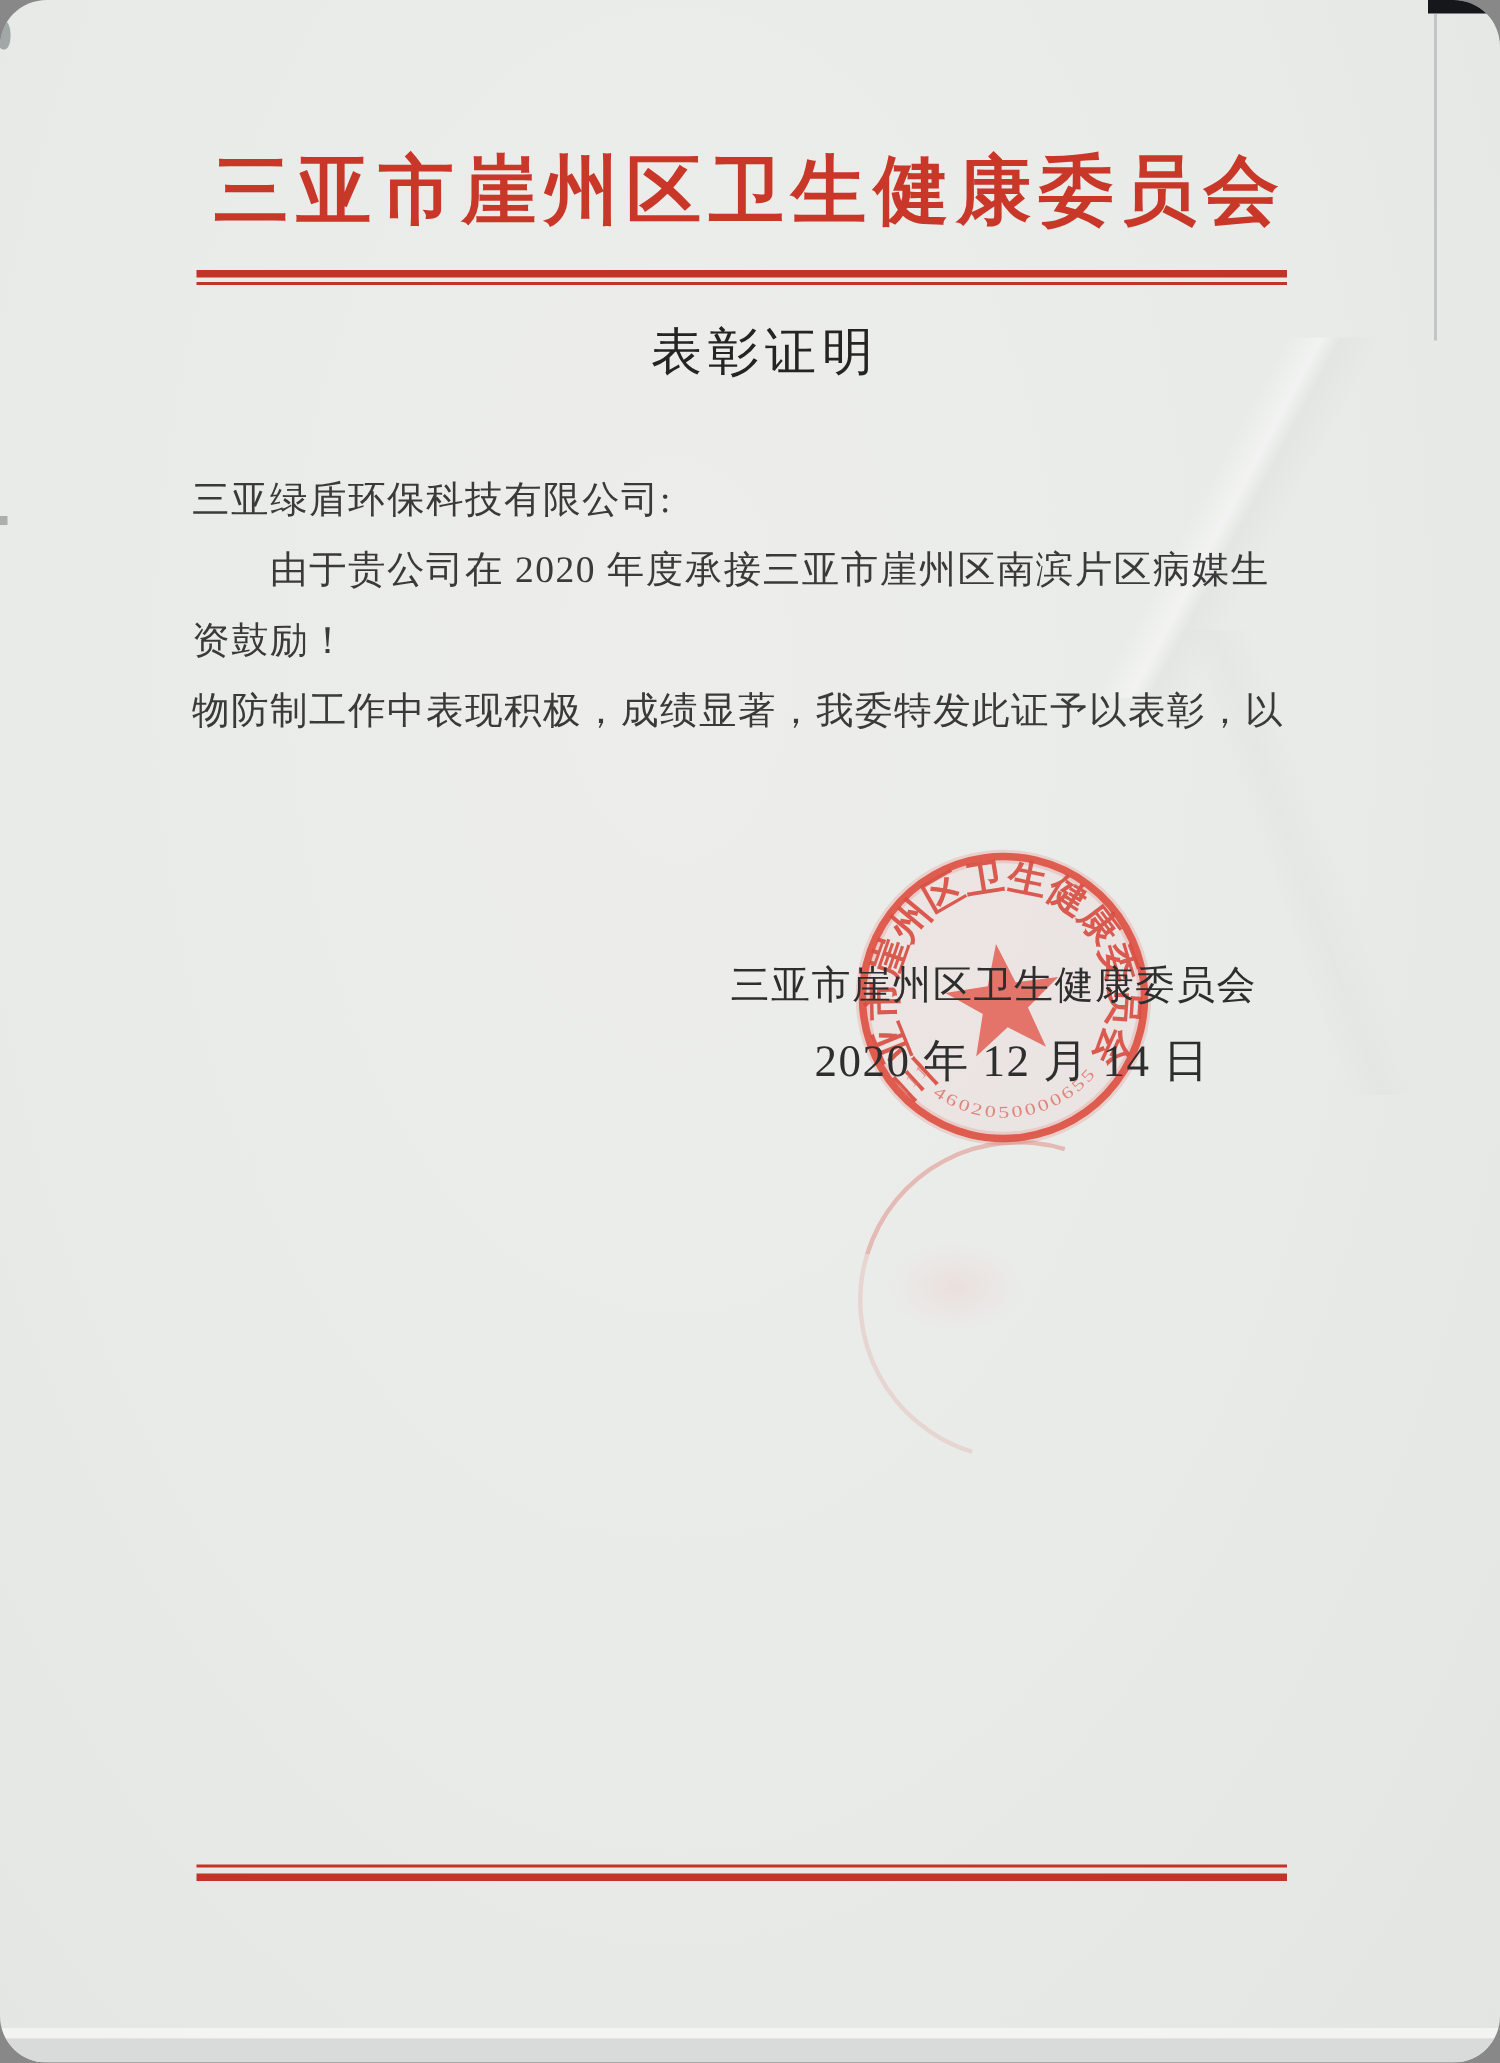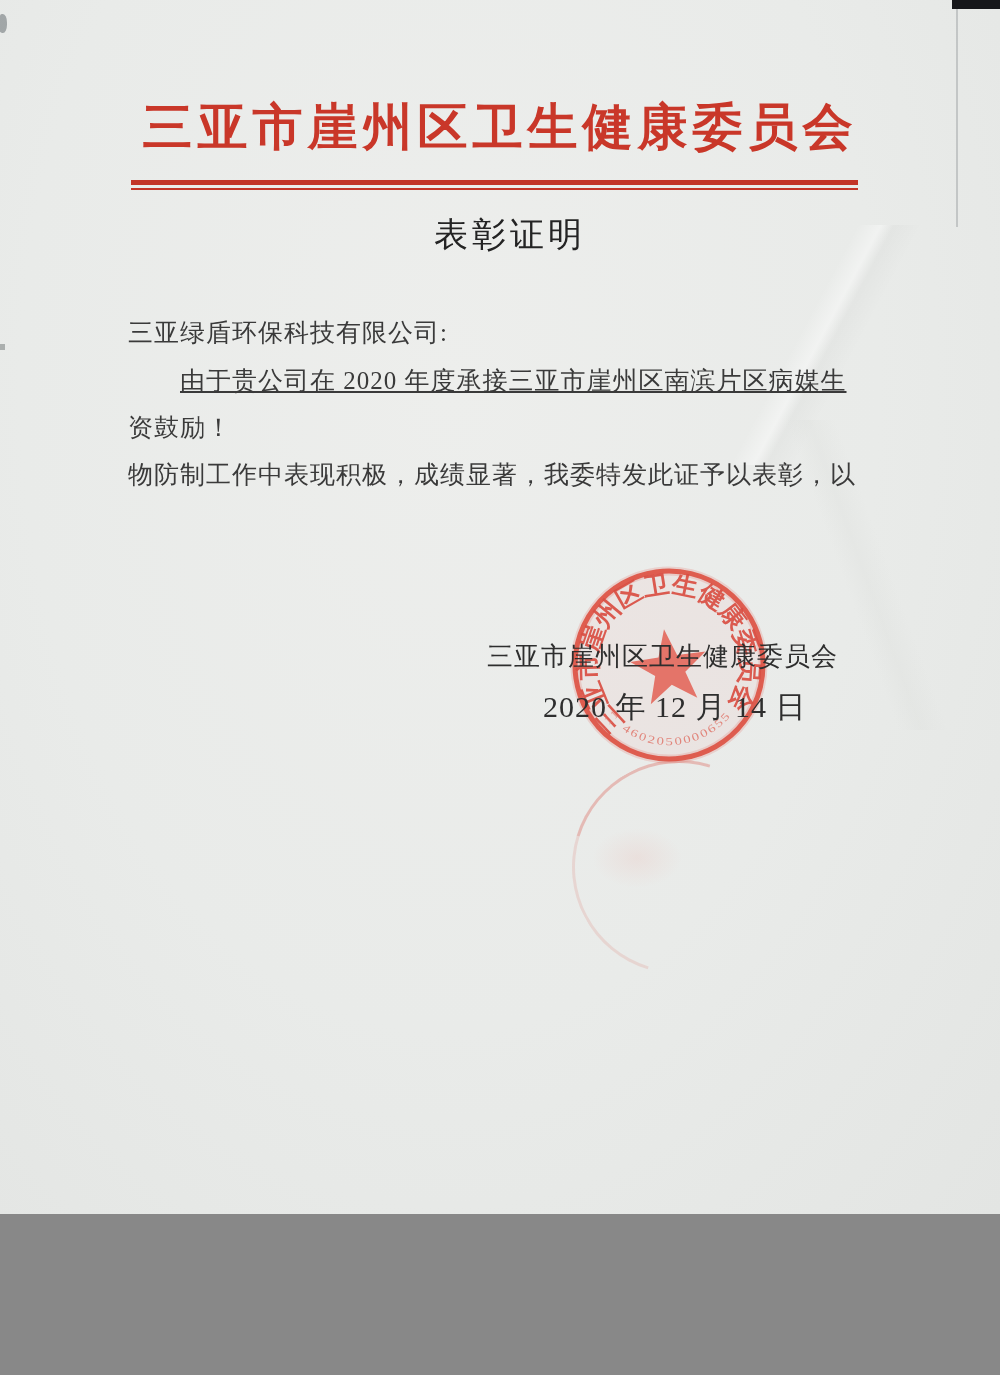--- a/index.html
+++ b/index.html
@@ -1,20 +1,21 @@
 <!DOCTYPE html>
 <html><head>
 <meta charset="utf-8">
 <style>
   html,body{margin:0;padding:0;background:#888;}
   .page{
-    position:relative;width:1000px;height:1214px;overflow:hidden;
+    position:relative;width:1000px;height:1375px;overflow:hidden;
     background:
       radial-gradient(ellipse at 45% 32%, #edeeec 0%, #e9ebe9 55%, #e3e5e3 100%);
     font-family:"Liberation Serif","DejaVu Serif",serif;
+    border-radius:31px;
   }
   .abs{position:absolute;}
   
   .org-name{
     top:97px;left:0;width:100%;text-align:center;
     font-size:50px;font-weight:bold;color:#c93729;letter-spacing:5px;line-height:1.2;
   }
   .rule{left:131px;width:727px;}
   .rule-top{top:180px;}
   .rule-top .thick{height:5px;background:#c23427;}
@@ -23,21 +24,21 @@
   .rule-bottom .thin{height:2px;background:#c23427;}
   .rule-bottom .thick{height:5px;background:#c23427;margin-top:4px;}
   
   .doc-title{
     top:212px;left:10px;width:100%;text-align:center;
     font-size:34px;font-weight:normal;color:#242424;letter-spacing:4px;
   }
   .salutation{left:128px;top:316px;font-size:25px;color:#3a3a3a;letter-spacing:1px;z-index:3;}
   .body-text{left:128px;top:357px;width:750px;font-size:25px;line-height:47px;
     color:#3a3a3a;letter-spacing:1px;z-index:3;}
-  .body-text .line.indent{text-indent:52px;text-decoration:underline;}
+  .body-text .line.indent{text-indent:52px;}
   .signature{left:487px;top:639px;font-size:26px;color:#2e2e2e;letter-spacing:1px;z-index:3;}
   .date-line{left:543px;top:687px;font-size:30px;color:#2e2e2e;letter-spacing:1px;z-index:3;}
   
   .seal{left:569px;top:565px;z-index:2;opacity:0.95;}
   .seal-ghost{
     left:572px;top:760px;width:208px;height:208px;border-radius:50%;
     border:3px solid transparent;
     border-top-color:rgba(222,126,118,0.45);
     border-left-color:rgba(222,126,118,0.2);
     transform:rotate(-28deg);z-index:1;

